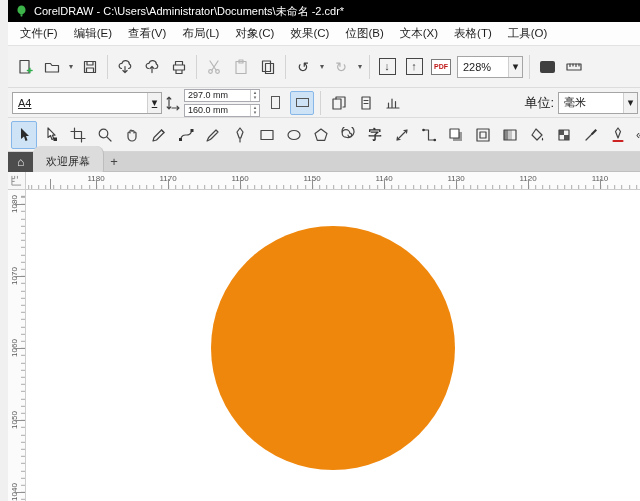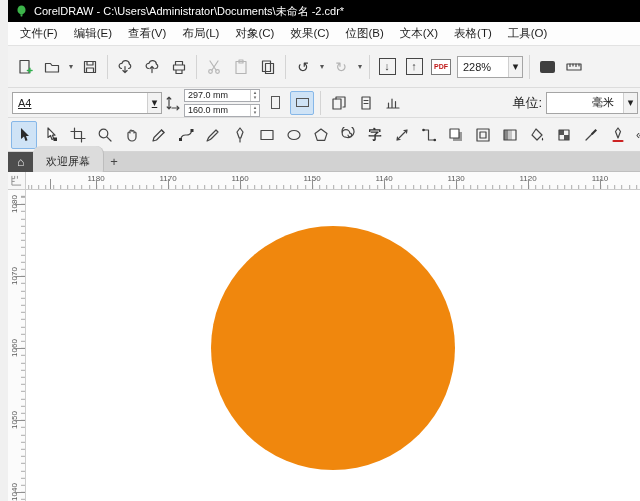--- a/index.html
+++ b/index.html
@@ -47,21 +47,21 @@
   .dims { display:flex; flex-direction:column; gap:2px; }
   .dim-field { width:76px; height:13px; background:#fff; border:1px solid #a9abb0; display:flex;
     align-items:center; font-size:9px; color:#222; }
   .dim-field .dv { flex:1; padding:0 3px; }
   .spin { width:9px; height:100%; border-left:1px solid #cfcfcf; display:flex; flex-direction:column;
     align-items:center; justify-content:center; font-size:5px; color:#666; line-height:1; }
   .orient-glyph-p { width:9px; height:13px; border:1.5px solid #555; }
   .orient-glyph-l { width:13px; height:9px; border:1.5px solid #555; }
   .units { display:flex; align-items:center; gap:4px; margin-left:auto; margin-right:6px; }
   .units-label { font-size:13px; color:#222; }
-  .units-combo { width:92px;padding-left:40px; }
+  .units-combo { width:80px; }
   .btn22 { width:24px; height:24px; }
 
   
   .toolbox-bar { top:118px; height:34px; border-bottom:1px solid #d5d5d5; padding:0 3px; gap:1px; }
   .tool { width:26px; height:28px; display:flex; align-items:center; justify-content:center;
     border:1px solid transparent; border-radius:2px; flex:0 0 auto; }
   .tool.active { background:#cfe3f6; border-color:#86b7e8; }
   .tool-text { font-size:13px; font-weight:bold; color:#333; line-height:1; }
   .overflow { margin-left:auto; font-size:12px; color:#444; padding:0 4px; }
 

